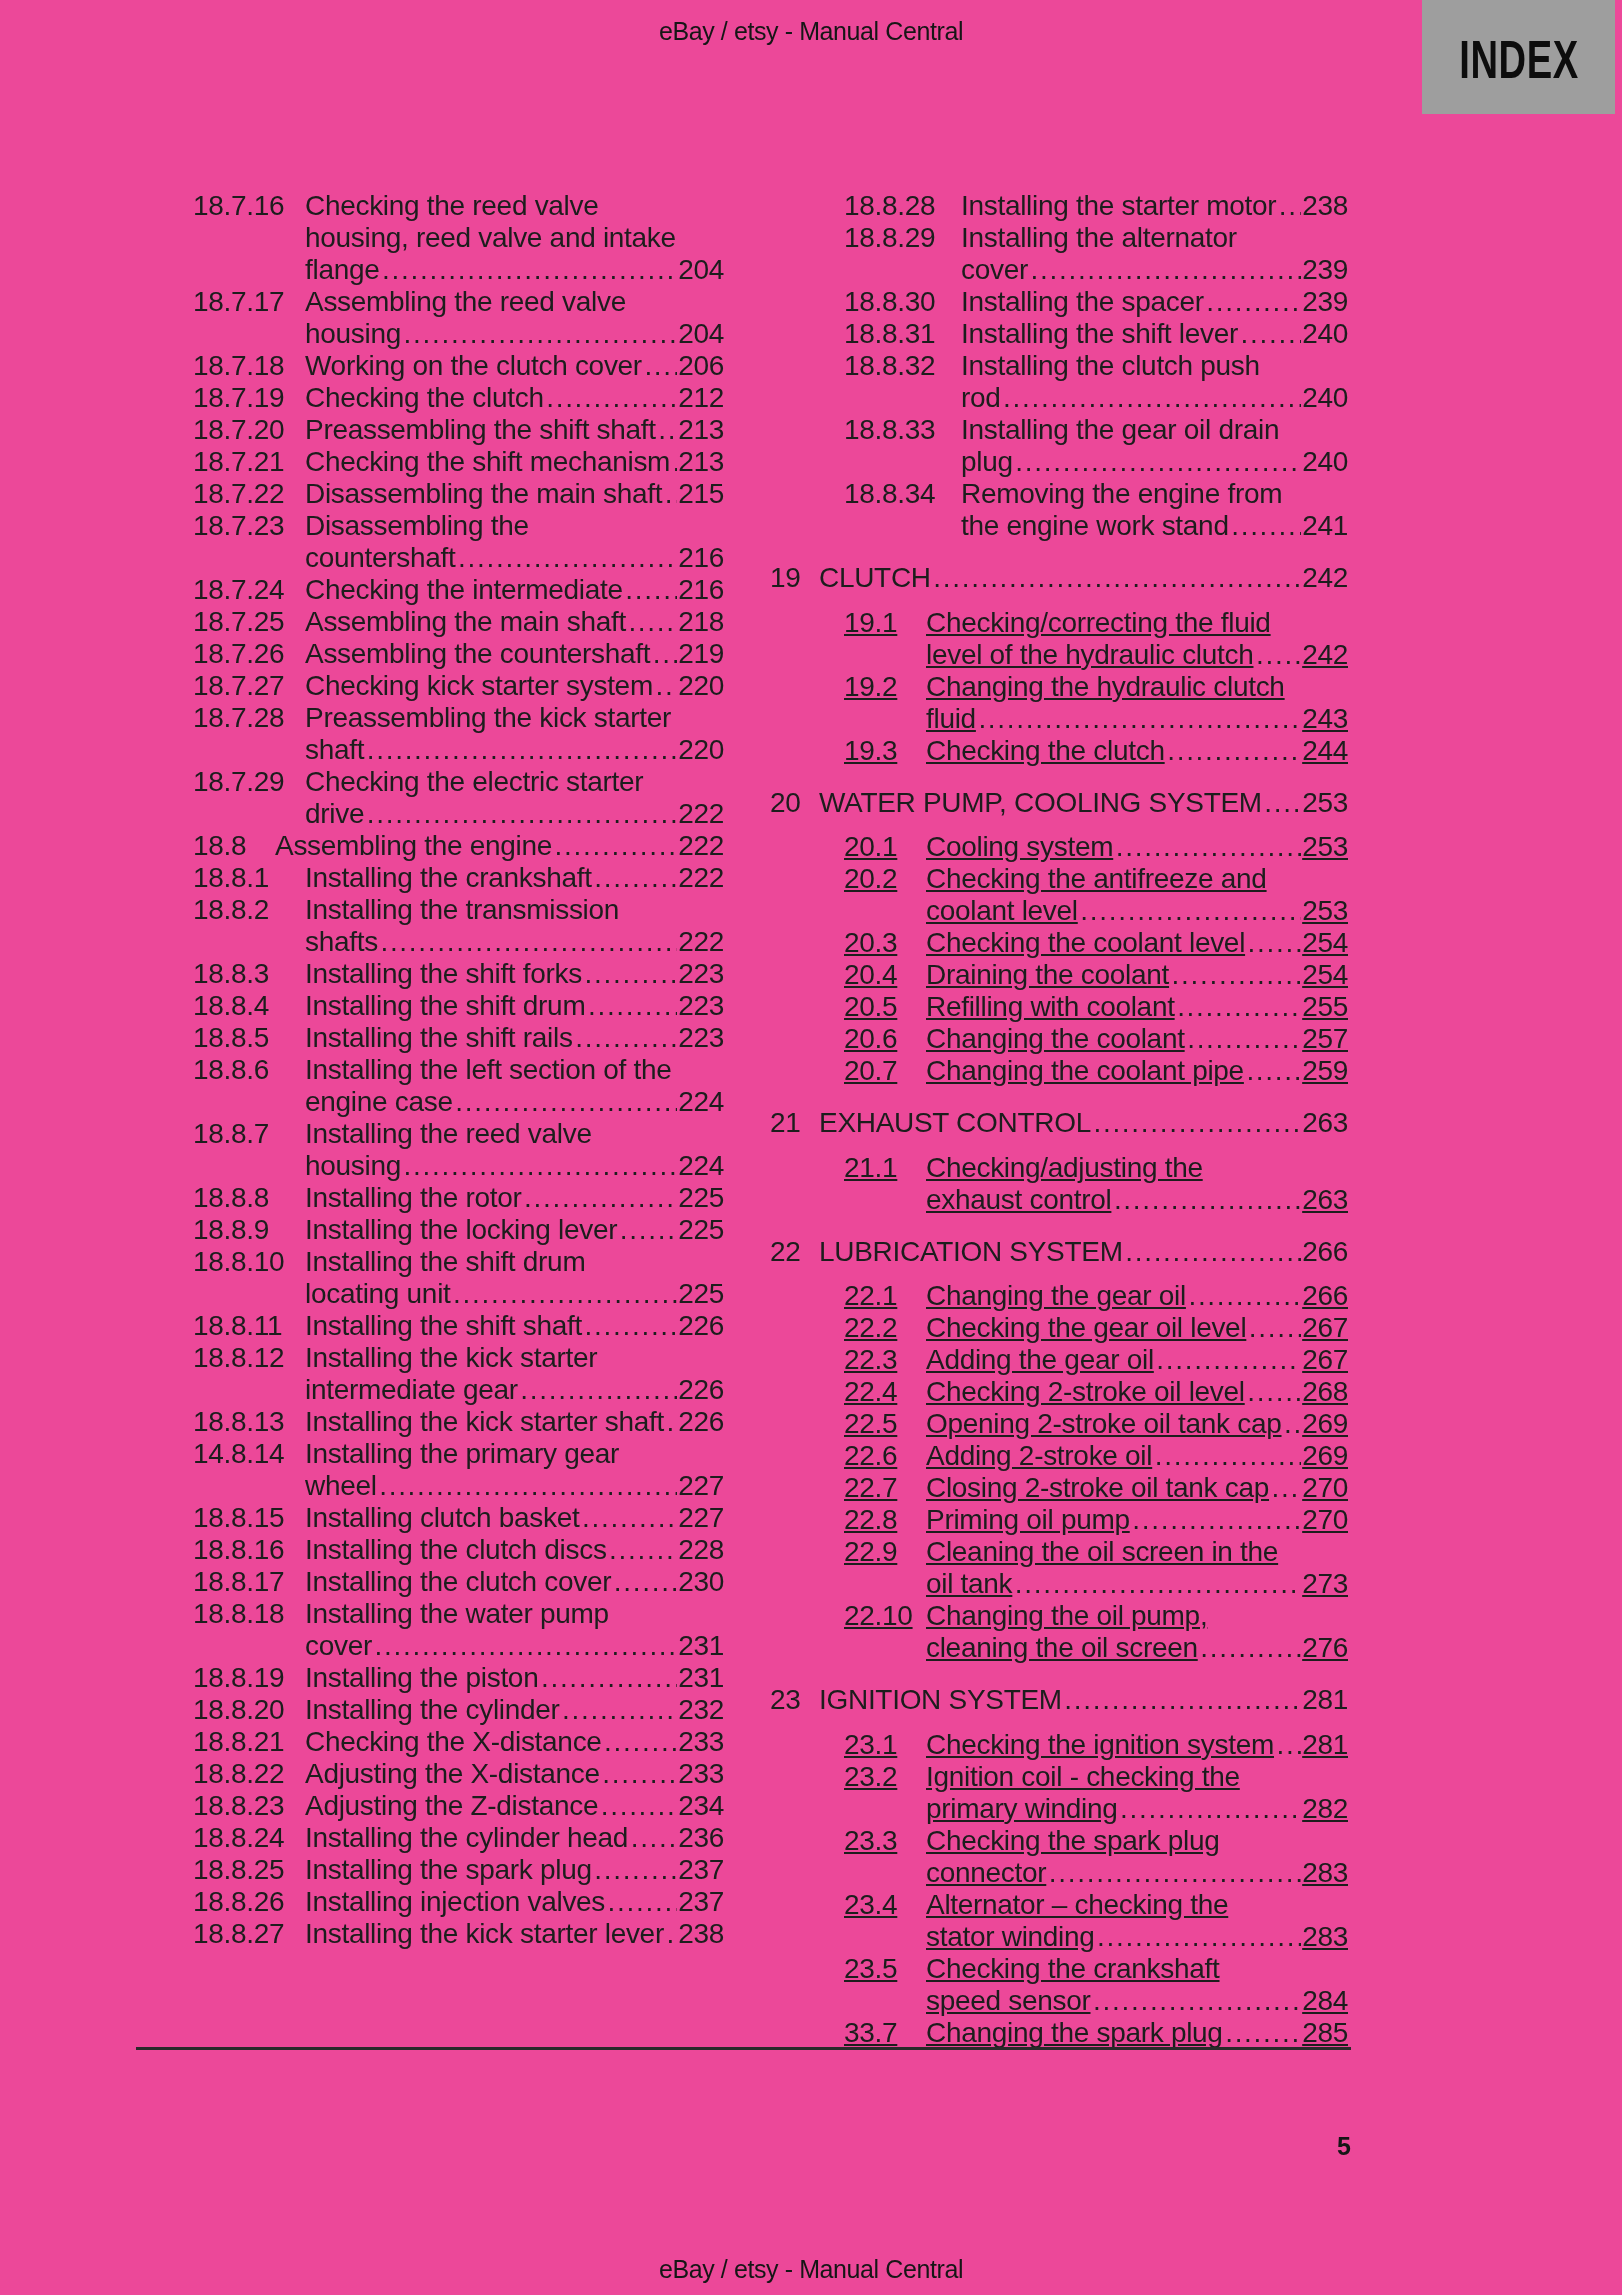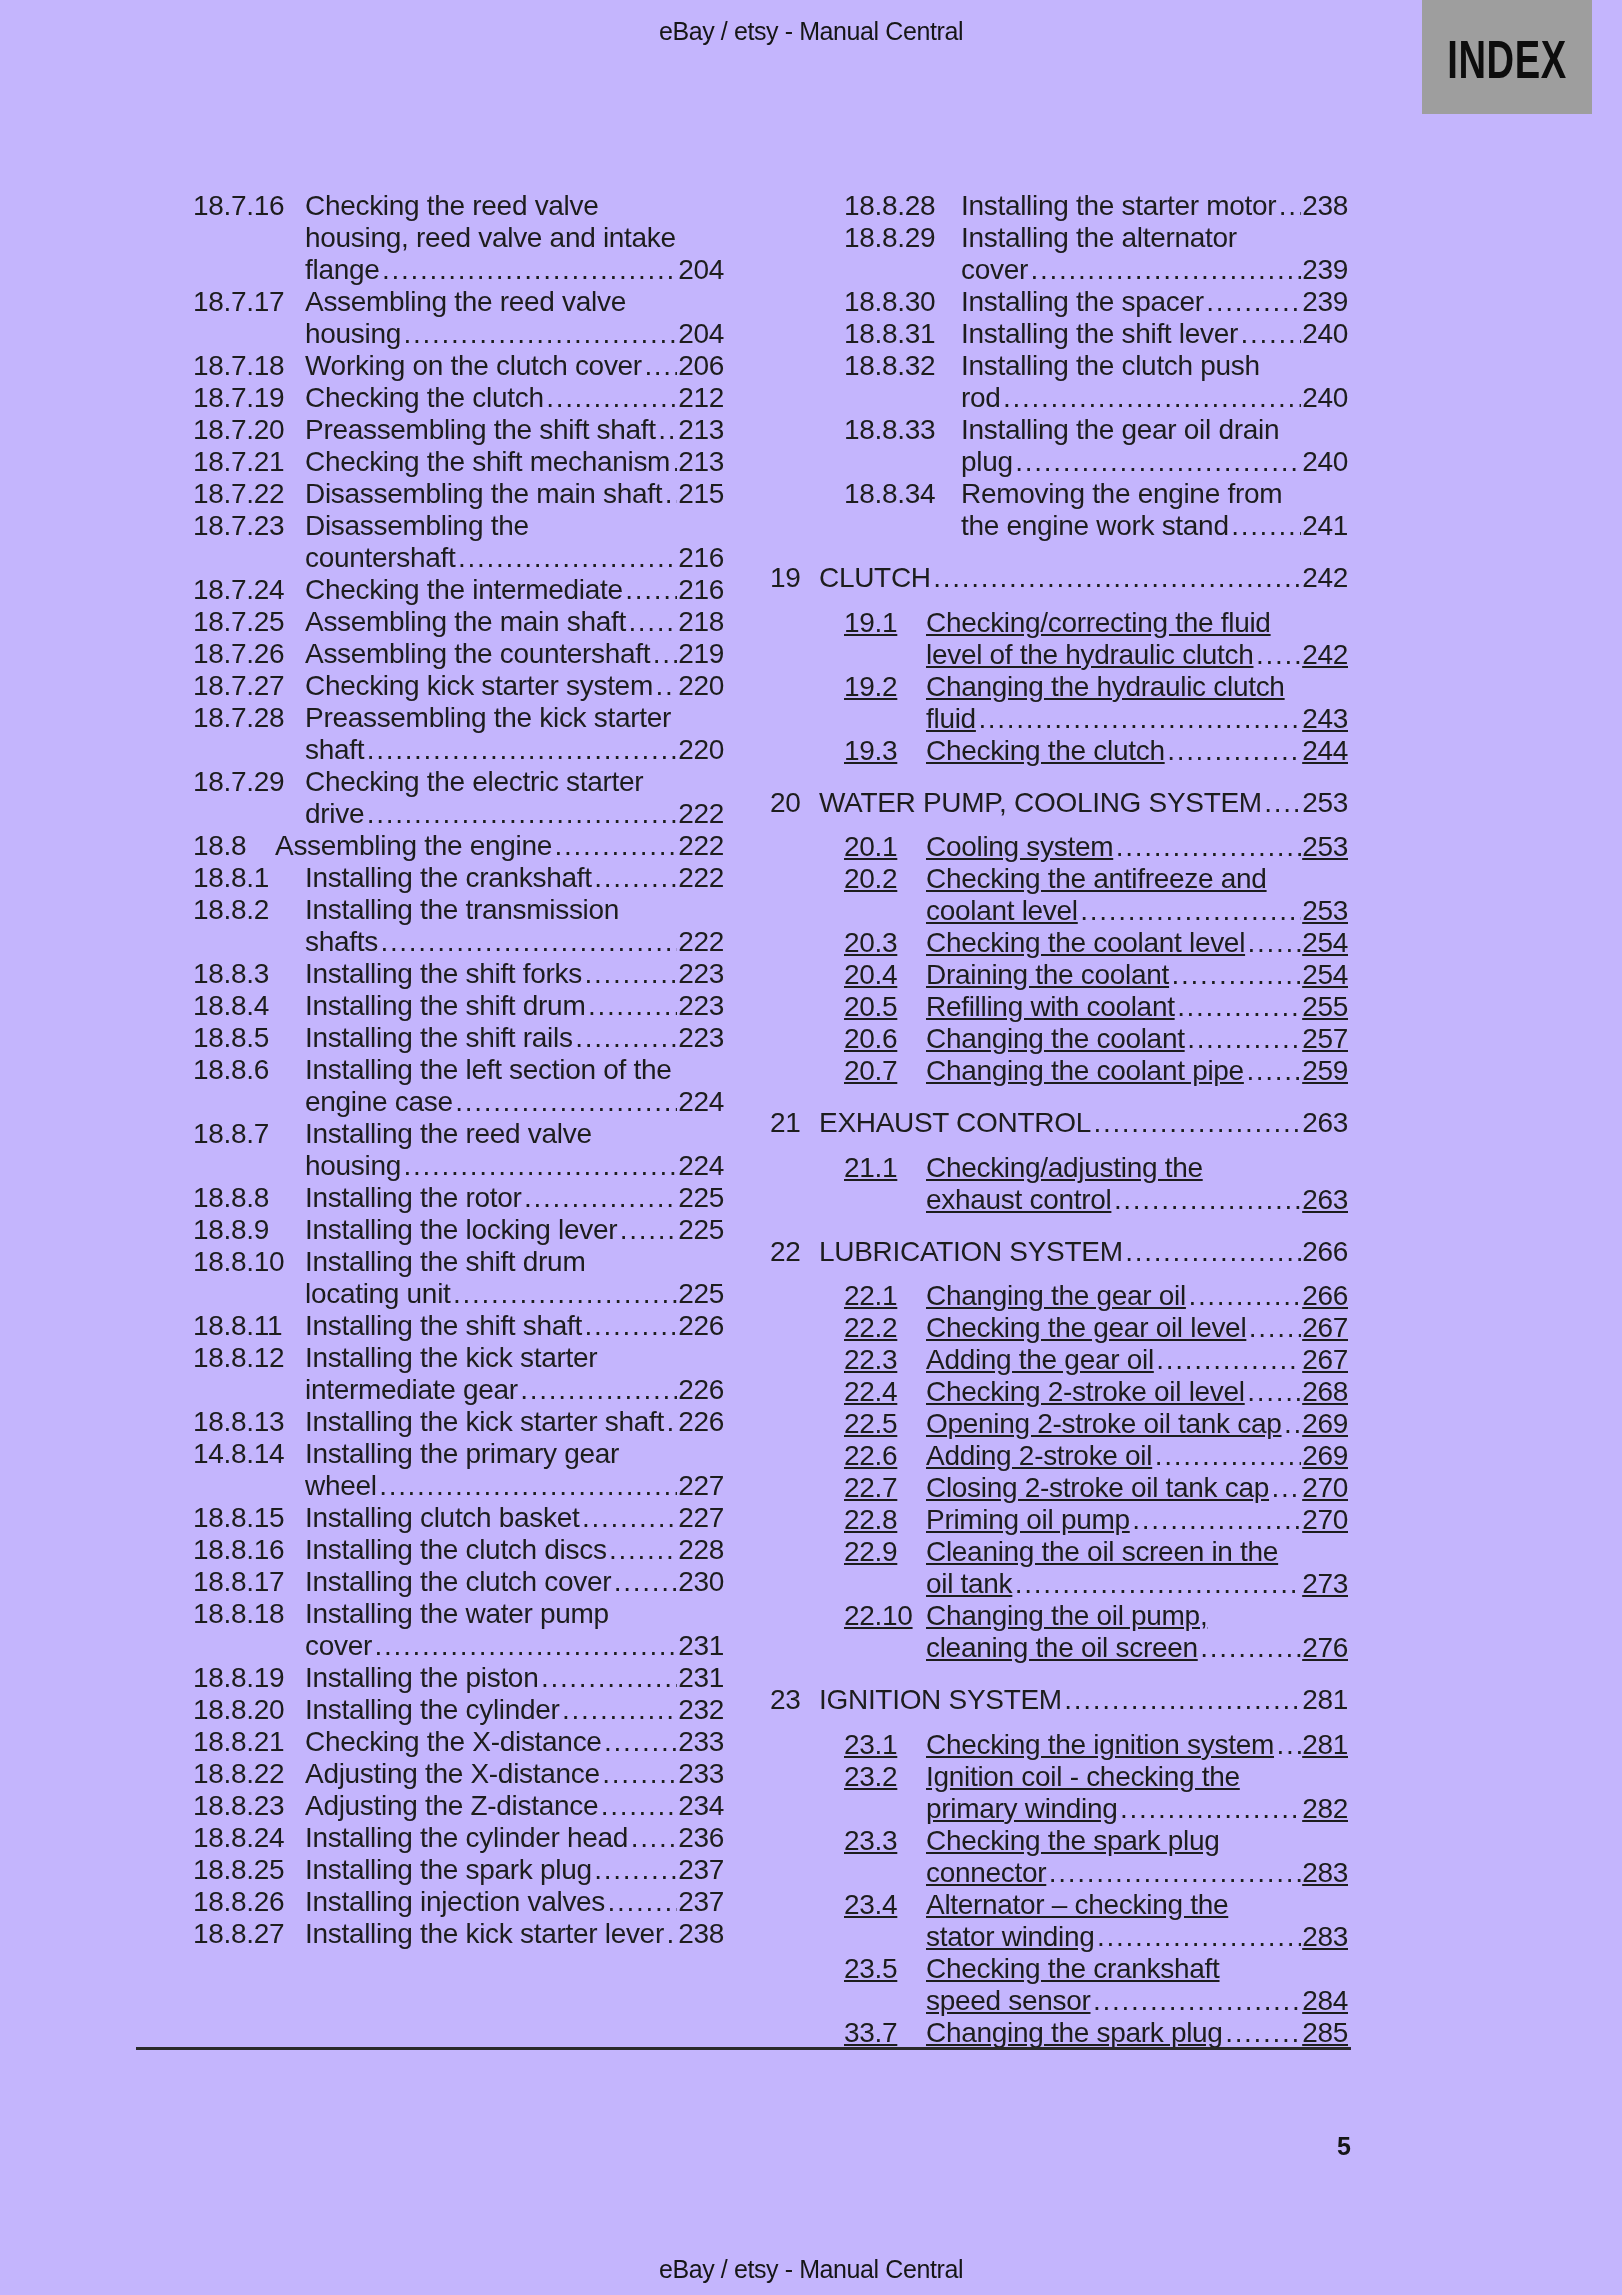--- a/index.html
+++ b/index.html
@@ -1,37 +1,37 @@
 <!DOCTYPE html>
 <html style="font-size:13.3px"><head>
 <meta charset="utf-8">
 <style>
   html, body { margin: 0; padding: 0; background: #ffffff; }
   .page {
     position: relative;
     width: 1622px;
     height: 2295px;
-    background: #c4b5fd;
+    background: #ec4899;
     font-family: "Liberation Sans", sans-serif;
     color: #1d1d1d;
     overflow: hidden;
   }
   .header-title {
     position: absolute;
     top: 16.7px; left: 0;
     width: 100%;
     text-align: center;
     font-size: 25px;
     letter-spacing: -0.4px;
     color: #161616;
   }
   .index-box {
     position: absolute;
     top: 0; left: 1422px;
-    width: 170px; height: 114px;
+    width: 193px; height: 114px;
     background: #9e9e9e;
     display: flex;
     align-items: center;
     justify-content: center;
   }
   .index-label {
     font-weight: bold;
     font-size: 53px;
     letter-spacing: 0.8px;
     transform: scaleX(0.72);

